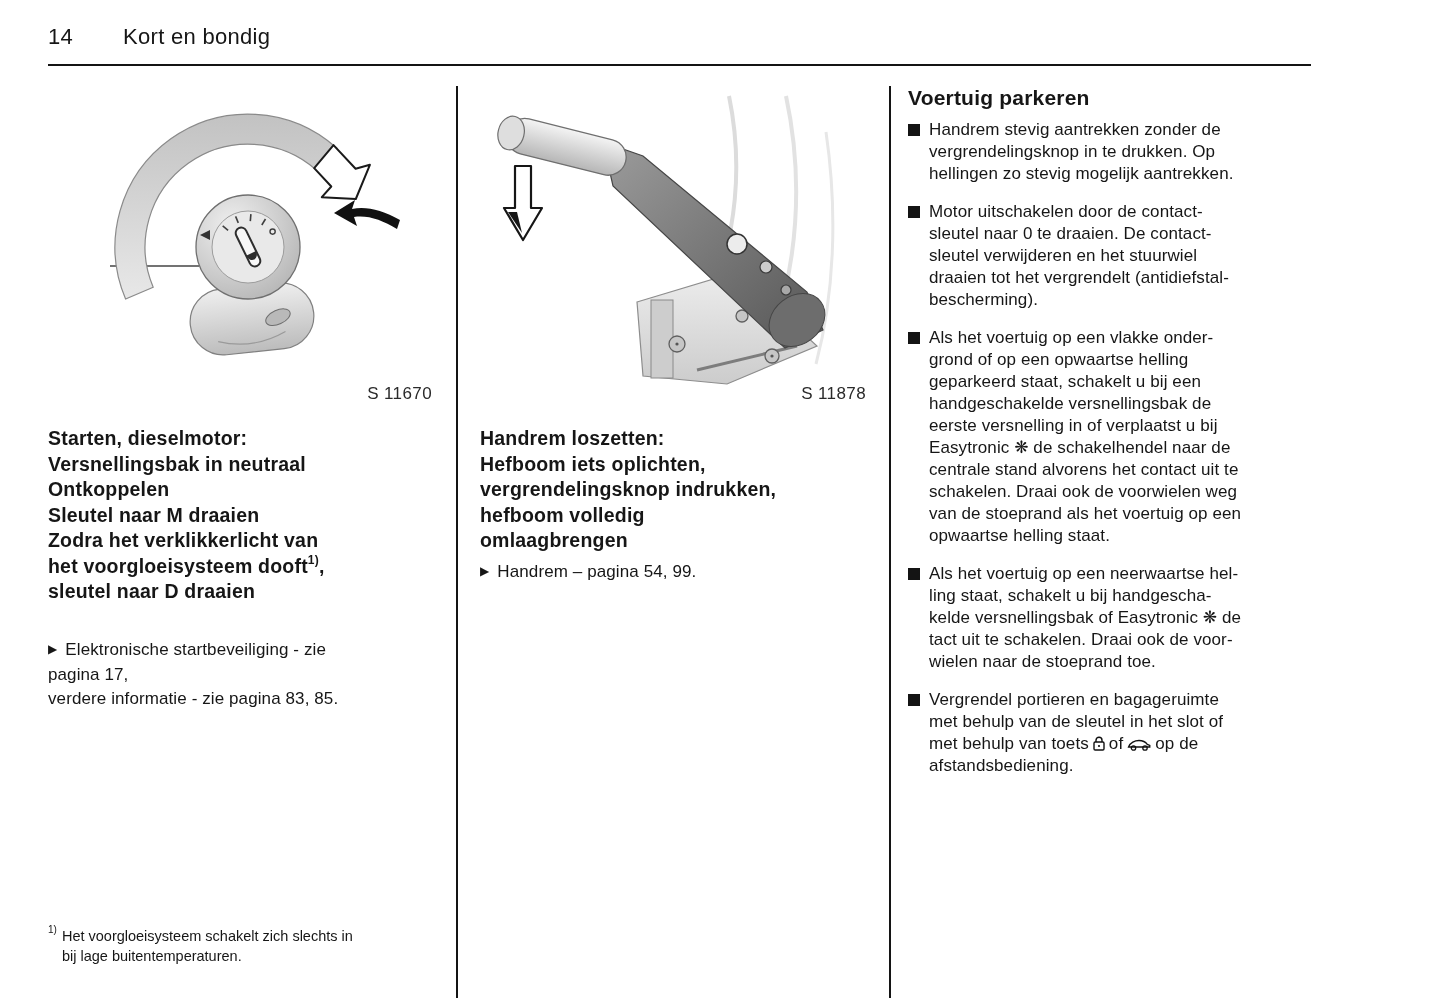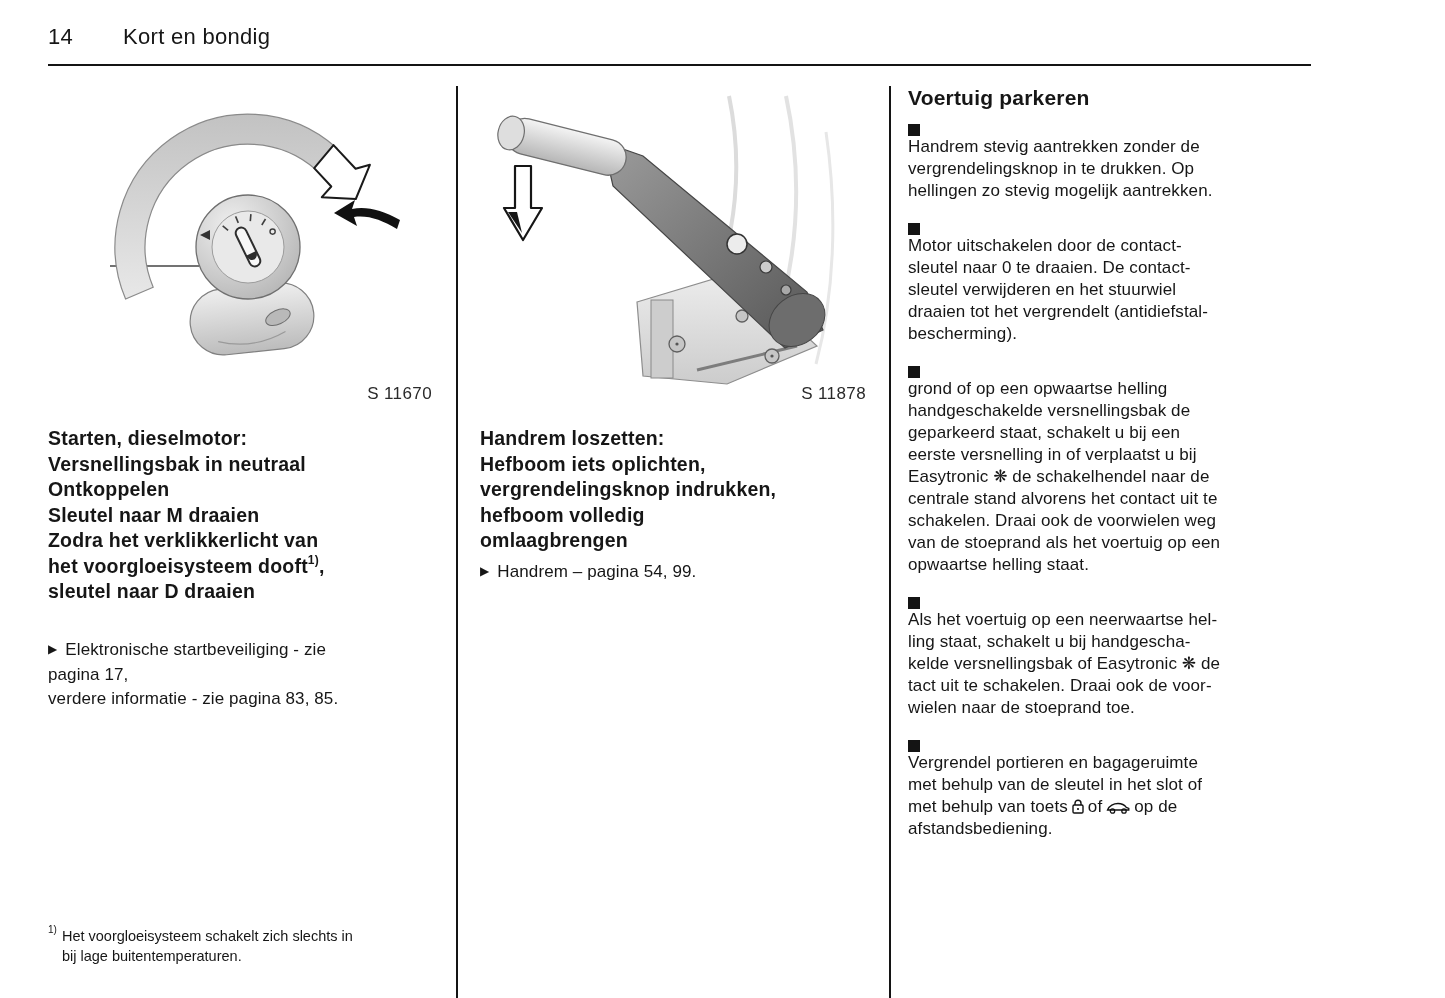--- a/index.html
+++ b/index.html
@@ -24,21 +24,21 @@
   .hsup { font-size:12px; line-height:0; position:relative; top:-1px; }
 
   .ref { position:absolute; font-size:17px; line-height:24px; letter-spacing:0.1px; }
   .tri { display:inline-block; font-size:12px; margin-right:8px; transform:translateY(-2px); }
 
   .footnote { position:absolute; font-size:14.5px; line-height:20px; display:flex; }
   .fn-marker { font-size:10px; line-height:0; position:relative; top:4px; margin-right:5px; }
 
   .col3-title { position:absolute; left:908px; top:86px; font-size:21px; font-weight:700; letter-spacing:0.2px; }
   .bullets { position:absolute; left:908px; top:119px; width:414px; }
-  .bullet { display:flex; margin-bottom:16px; font-size:17px; line-height:22px; letter-spacing:0.1px;flex-direction:column; }
+  .bullet { display:flex; margin-bottom:16px; font-size:17px; line-height:22px; letter-spacing:0.1px; }
   .sq { width:12px; height:12px; background:#141414; margin:5px 9px 0 0; flex:none; }
   .btext { flex:1; }
 
   .gicon { display:inline-block; vertical-align:-2px; margin:0 4px; }
   .tline { white-space:nowrap; }
 </style>
 </head>
 <body>
 
 <div class="page-header">
@@ -212,23 +212,24 @@
         <div class="tline">sleutel naar 0 te draaien. De contact-</div>
         <div class="tline">sleutel verwijderen en het stuurwiel</div>
         <div class="tline">draaien tot het vergrendelt (antidiefstal-</div>
         <div class="tline">bescherming).</div>
       </div>
   </div>
 
   <div class="bullet">
     <span class="sq"></span>
     <div class="btext">
+        <div class="tline">Als het voertuig op een vlakke onder-</div>
         <div class="tline">grond of op een opwaartse helling</div>
+        <div class="tline">geparkeerd staat, schakelt u bij een</div>
         <div class="tline">handgeschakelde versnellingsbak de</div>
-        <div class="tline">geparkeerd staat, schakelt u bij een</div>
         <div class="tline">eerste versnelling in of verplaatst u bij</div>
         <div class="tline">Easytronic ❋ de schakelhendel naar de</div>
         <div class="tline">centrale stand alvorens het contact uit te</div>
         <div class="tline">schakelen. Draai ook de voorwielen weg</div>
         <div class="tline">van de stoeprand als het voertuig op een</div>
         <div class="tline">opwaartse helling staat.</div>
       </div>
   </div>
 
   <div class="bullet">

